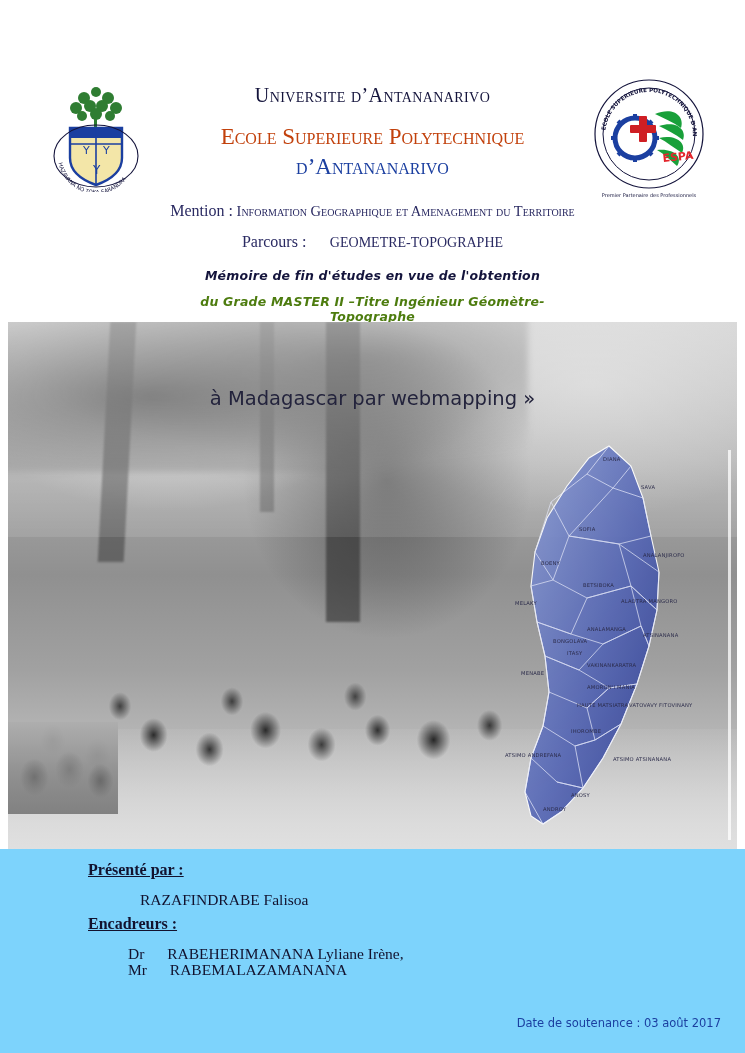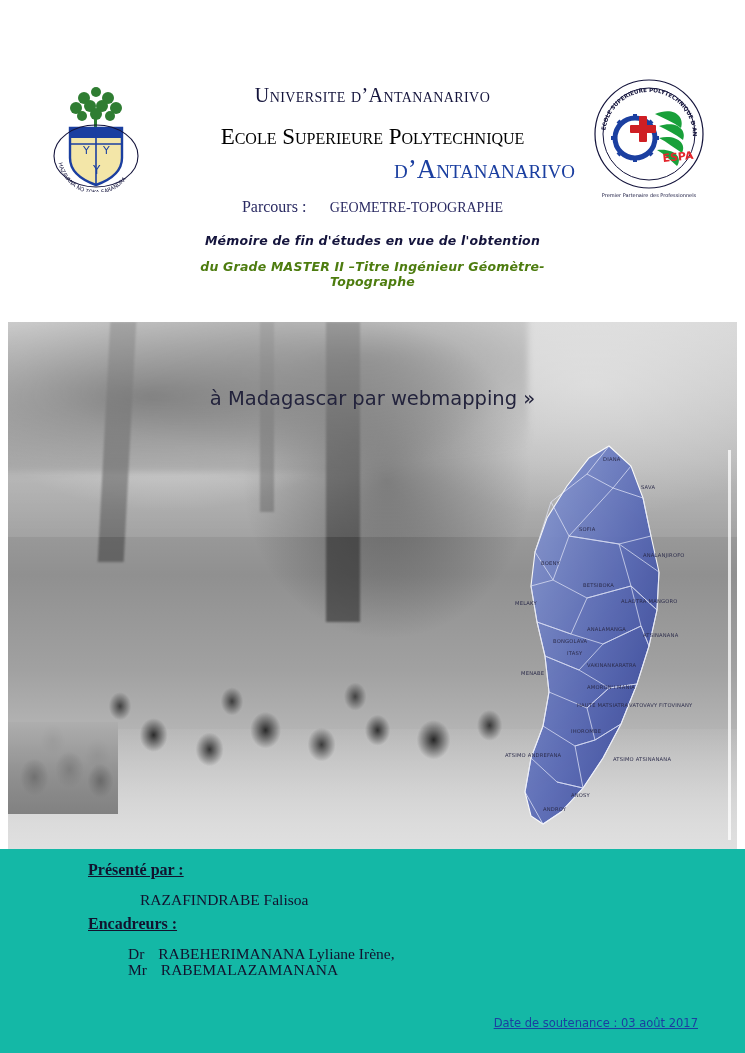--- a/index.html
+++ b/index.html
@@ -55,26 +55,26 @@
     font-family: "Liberation Serif", serif;
     font-size: 20px;
     letter-spacing: .4px;
     color: #14143c;
     margin-top: 76px;
     white-space: nowrap;
   }
 
   .esp-line {
     font-size: 23px;
-    color: #000000;
+    color: #c2410c;
     margin-top: 14px;
     line-height: 1.42;
     white-space: nowrap;
   }
-  .esp-line2 { font-size: 27px; color:#1b3fa0;text-align:right; }
+  .esp-line2 { font-size: 23px; color:#1b3fa0; }
 
   .mention-line {
     margin-top: 22px;
     font-size: 14.5px;
     color: #2a2a62;
     white-space: nowrap;
   }
   .mention-line .lead { font-size: 16px; }
   .parcours-line {
     margin-top: 13px;
@@ -219,21 +219,21 @@
     z-index: 5;
   }
 
   
   .footer {
     position: absolute;
     left: 0;
     top: 849px;
     width: 745px;
     height: 204px;
-    background: #14b8a6;
+    background: #7dd3fc;
   }
   .presente {
     position: absolute;
     left: 88px;
     top: 12px;
     font-size: 16px;
     font-weight: bold;
     text-decoration: underline;
     color: #12122e;
   }
@@ -260,29 +260,28 @@
     font-size: 15.5px;
     color: #12122e;
   }
   .sup2 {
     position: absolute;
     left: 128px;
     top: 112px;
     font-size: 15.5px;
     color: #12122e;
   }
-  .sup-title { margin-right: 10px; }
+  .sup-title { margin-right: 19px; }
   .date {
     position: absolute;
-    right: 47px;
+    right: 24px;
     top: 167px;
     font-family: "DejaVu Sans", sans-serif;
     font-size: 11.5px;
     color: #1b3fa0;
-    text-decoration: underline;
   }
 </style>
 </head>
 <body>
 
 <div class="page">
 
   <div class="header">
 
     <div class="logo-left">
@@ -355,20 +354,24 @@
         <text x="74" y="84" font-size="11" font-weight="bold" fill="#e3252b" font-family="DejaVu Sans, sans-serif" transform="rotate(-6 74 84)">ESPA</text>
         <text x="60" y="119" font-size="5" fill="#14143c" font-family="DejaVu Sans, sans-serif" text-anchor="middle">Premier Partenaire des Professionnels</text>
       </svg>
     </div>
 
     <div class="title-block">
       <div class="univ-line" style="font-variant: small-caps;">Universite d’Antananarivo</div>
       <div class="esp-line" style="font-variant: small-caps;">Ecole Superieure Polytechnique</div>
       <div class="esp-line2" style="font-variant: small-caps;">d’Antananarivo</div>
 
+      <div class="mention-line">
+        <span class="lead" style="font-variant: normal;">Mention :</span>
+        <span style="font-variant: small-caps;">Information Geographique et Amenagement du Territoire</span>
+      </div>
 
       <div class="parcours-line">
         <span class="lead">Parcours :</span>
         <span style="font-variant: small-caps; margin-left: 20px;">GEOMETRE-TOPOGRAPHE</span>
       </div>
 
       <div class="memoire-line">Mémoire de fin d'études en vue de l'obtention</div>
       <div class="memoire-line2">du Grade MASTER II –Titre Ingénieur Géomètre-Topographe</div>
     </div>
   </div>

